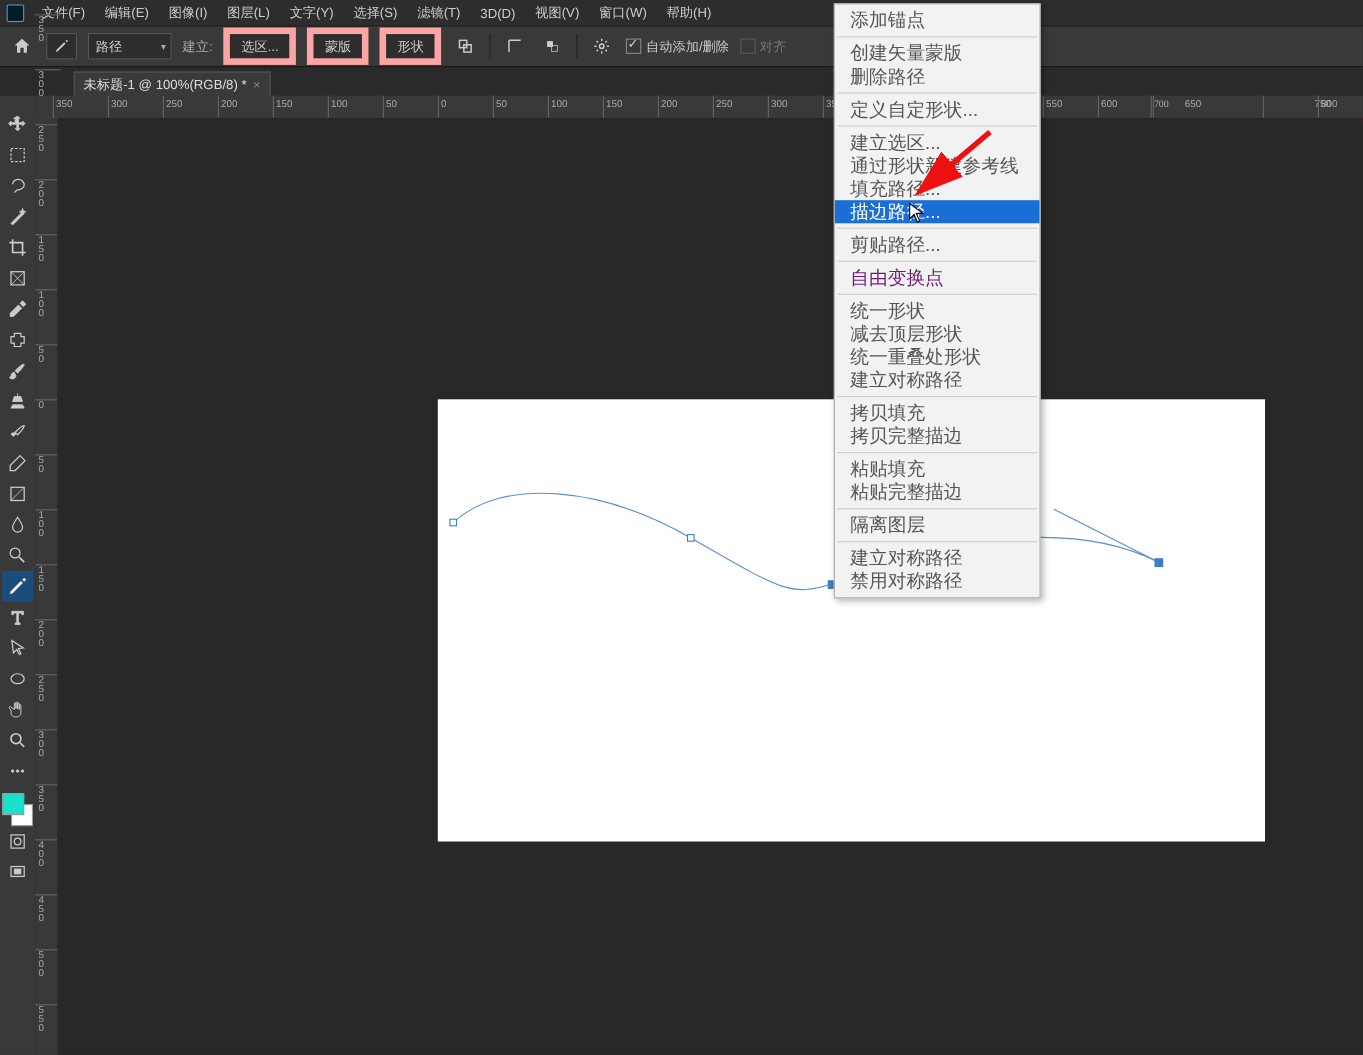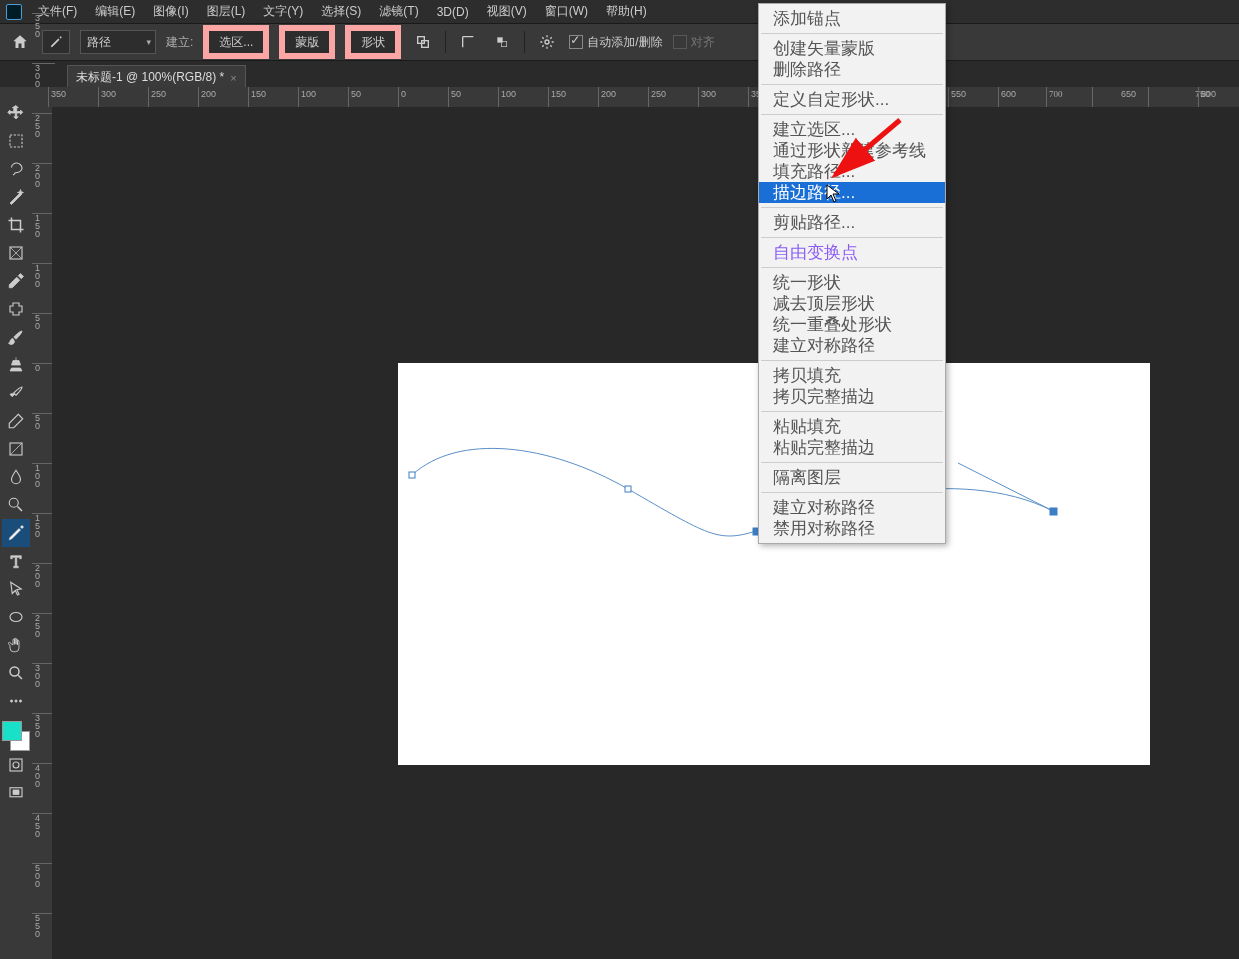--- a/index.html
+++ b/index.html
@@ -41,21 +41,21 @@
 .rtick-v{position:absolute;left:0;height:50px;width:20px;border-top:1px solid #666;color:#aaa;font-size:9px;writing-mode:horizontal-tb;text-align:left;padding-left:3px;}
 
 .canvas-area{position:absolute;left:52px;top:107px;right:0;bottom:0;background:#282828;overflow:hidden;}
 .doccanvas{position:absolute;left:346px;top:256px;width:752px;height:402px;background:#fff;}
 .doccanvas svg{position:absolute;left:0;top:0;width:100%;height:100%;overflow:visible;}
 .anchor{fill:#fff;stroke:#3b7fc4;stroke-width:1;}
 .anchor-sel{fill:#3b7fc4;stroke:#3b7fc4;}
 
 .ctxmenu{position:absolute;left:758px;top:3px;width:186px;background:#f2f2f2;border:1px solid #aaa;box-shadow:2px 2px 6px rgba(0,0,0,.3);padding:4px 0;z-index:50;color:#555;}
 .ctxmenu .item{padding:3px 14px;margin:0;line-height:15px;font-size:17px;}
-.ctxmenu .item.enabled{color:#8b5cf6;}
+.ctxmenu .item.enabled{color:#701a75;}
 .ctxmenu .item.highlight{background:#1a6fd6;color:#fff;}
 .ctxmenu hr{border:none;border-top:1px solid #ccc;margin:4px 2px;}
 
 .redarrow{position:absolute;z-index:60;pointer-events:none;}
 .cursor{position:absolute;z-index:70;left:826px;top:184px;pointer-events:none;}
 </style>
 </head>
 <body>
 
 <div class="menubar">
@@ -277,21 +277,21 @@
     <div class="rtick-h" style="left: 516px;">150</div>
     <div class="rtick-h" style="left: 566px;">200</div>
     <div class="rtick-h" style="left: 616px;">250</div>
     <div class="rtick-h" style="left: 666px;">300</div>
     <div class="rtick-h" style="left: 716px;">350</div>
     <div class="rtick-h" style="left: 766px;">400</div>
     <div class="rtick-h" style="left: 816px;">450</div>
     <div class="rtick-h" style="left: 866px;">500</div>
     <div class="rtick-h" style="left: 916px;">550</div>
     <div class="rtick-h" style="left: 966px;">600</div>
-    <div class="rtick-h" style="left: 1060px; padding-left: 28px;">650</div>
+    <div class="rtick-h" style="left: 1016px; padding-left: 28px;">650</div>
     <div class="rtick-h" style="left: 1014px; font-family: Liberation Serif, serif;">700</div>
     <div class="rtick-h" style="left: 1116px; padding-left: 46px;">750</div>
     <div class="rtick-h" style="left: 1166px;">800</div>
   </div>
 <div class="ruler-v" id="ruler-v">
     <div class="rtick-v" style="top: -144px; line-height: 8px; font-size: 9px;">4<br>0<br>0</div>
     <div class="rtick-v" style="top: -94px; line-height: 8px; font-size: 9px;">3<br>5<br>0</div>
     <div class="rtick-v" style="top: -44px; line-height: 8px; font-size: 9px;">3<br>0<br>0</div>
     <div class="rtick-v" style="top: 6px; line-height: 8px; font-size: 9px;">2<br>5<br>0</div>
     <div class="rtick-v" style="top: 56px; line-height: 8px; font-size: 9px;">2<br>0<br>0</div>

